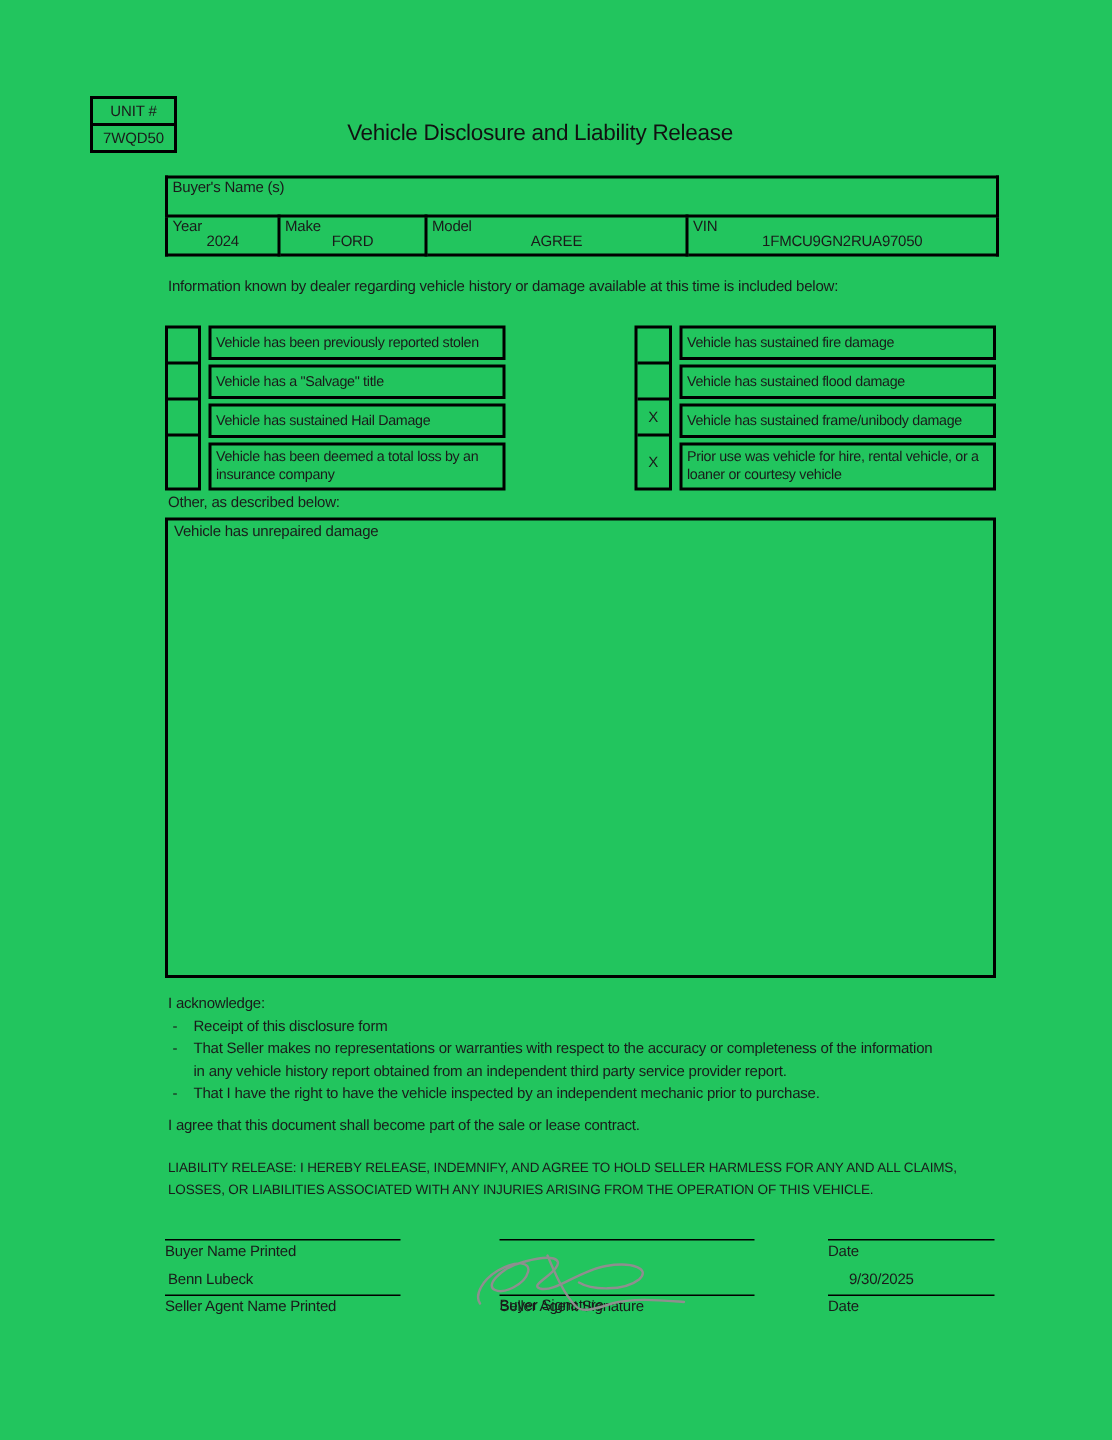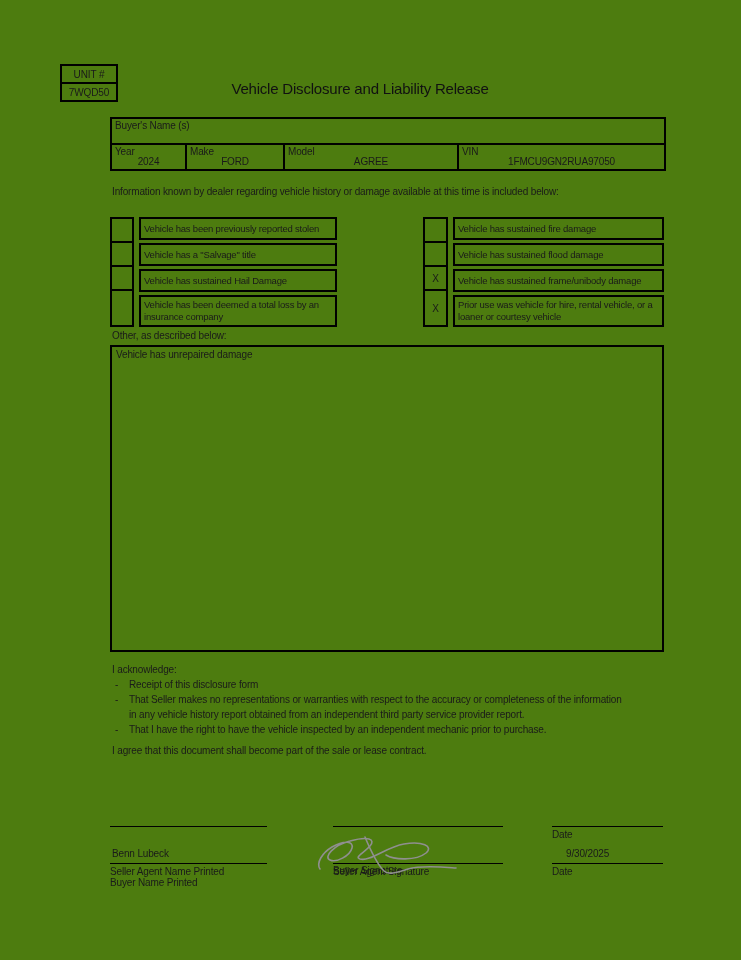--- a/index.html
+++ b/index.html
@@ -1,19 +1,19 @@
 <!DOCTYPE html>
 <html><head>
 <meta charset="utf-8">
 <style>
   html,body{margin:0;padding:0;background:#e9e9e9;}
   .page{
     position:relative;
     width:741px;height:960px;
-    background:#4d7c0f;
+    background:#22c55e;
     font-family:"Liberation Sans",sans-serif;
     color:#1a1a1a;
     overflow:hidden;
     margin:0 auto;
   }
   .abs{position:absolute;}
   .txt{font-size:10px;letter-spacing:-0.15px;white-space:nowrap;}
 
   
   .unit-box{left:60px;top:64px;width:54px;border:2px solid #000;}
@@ -182,22 +182,26 @@
     </div>
     <div class="ack-cont">in any vehicle history report obtained from an independent third party service provider report.</div>
     <div class="ack-row">
       <span class="ack-dash">-</span>
       <span>That I have the right to have the vehicle inspected by an independent mechanic prior to purchase.</span>
     </div>
   </div>
 
   <div class="abs txt agree">I agree that this document shall become part of the sale or lease contract.</div>
 
-
-  <div class="abs sigblock" style="left:110px;top:826px;width:157px;gap:48px;">
+  <div class="abs liability">
+    <div>LIABILITY RELEASE:  I HEREBY RELEASE, INDEMNIFY, AND AGREE TO HOLD SELLER HARMLESS FOR ANY AND ALL CLAIMS,</div>
+    <div>LOSSES, OR LIABILITIES ASSOCIATED WITH ANY INJURIES ARISING FROM THE OPERATION OF THIS VEHICLE.</div>
+  </div>
+
+  <div class="abs sigblock" style="left:110px;top:826px;width:157px;">
     <div class="sig-line"></div>
     <div class="sig-label">Buyer Name Printed</div>
   </div>
   <div class="abs sigblock" style="left:333px;top:826px;width:170px;gap:36px;">
     <div class="sig-line"></div>
     <div class="sig-label">Buyer Signature</div>
   </div>
   <div class="abs sigblock" style="left:552px;top:826px;width:111px;">
     <div class="sig-line"></div>
     <div class="sig-label">Date</div>

